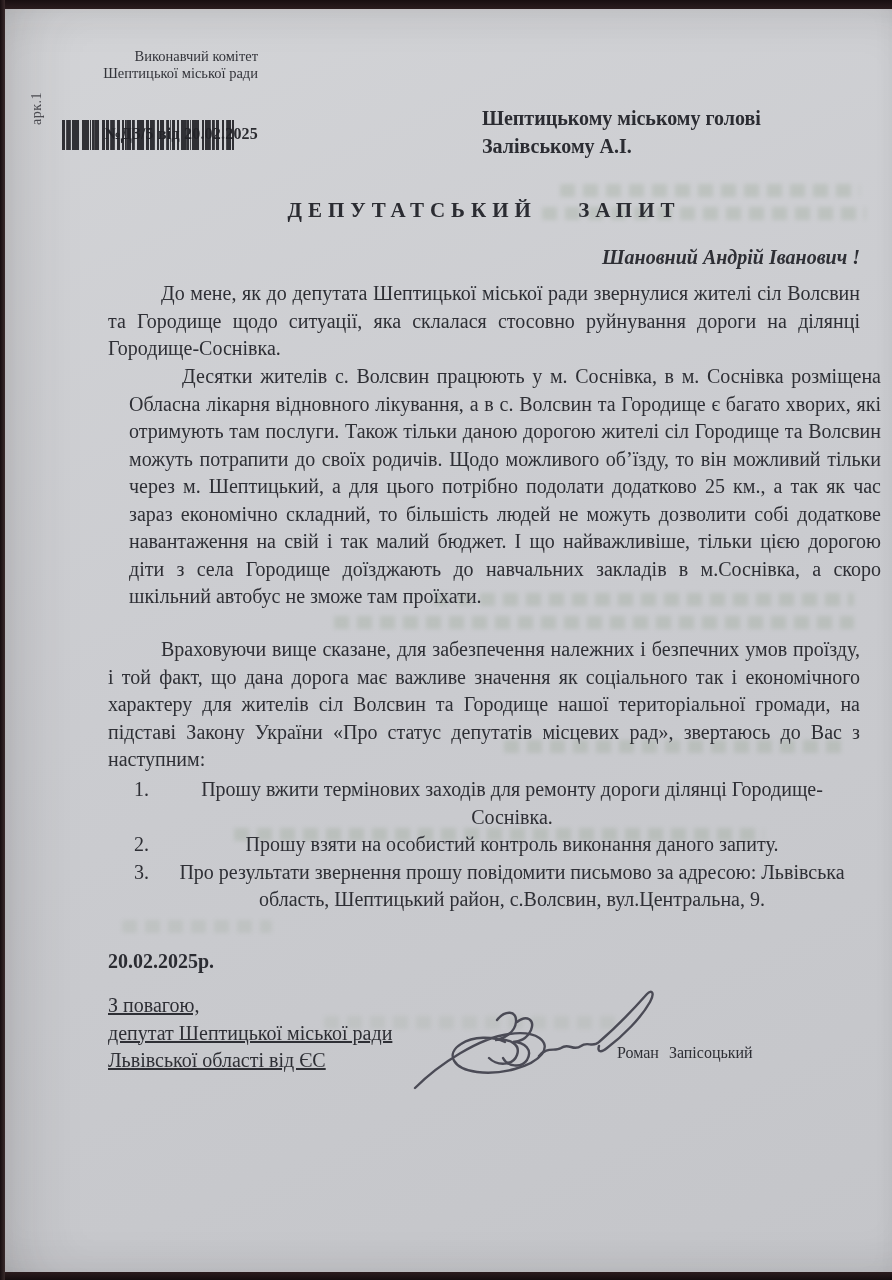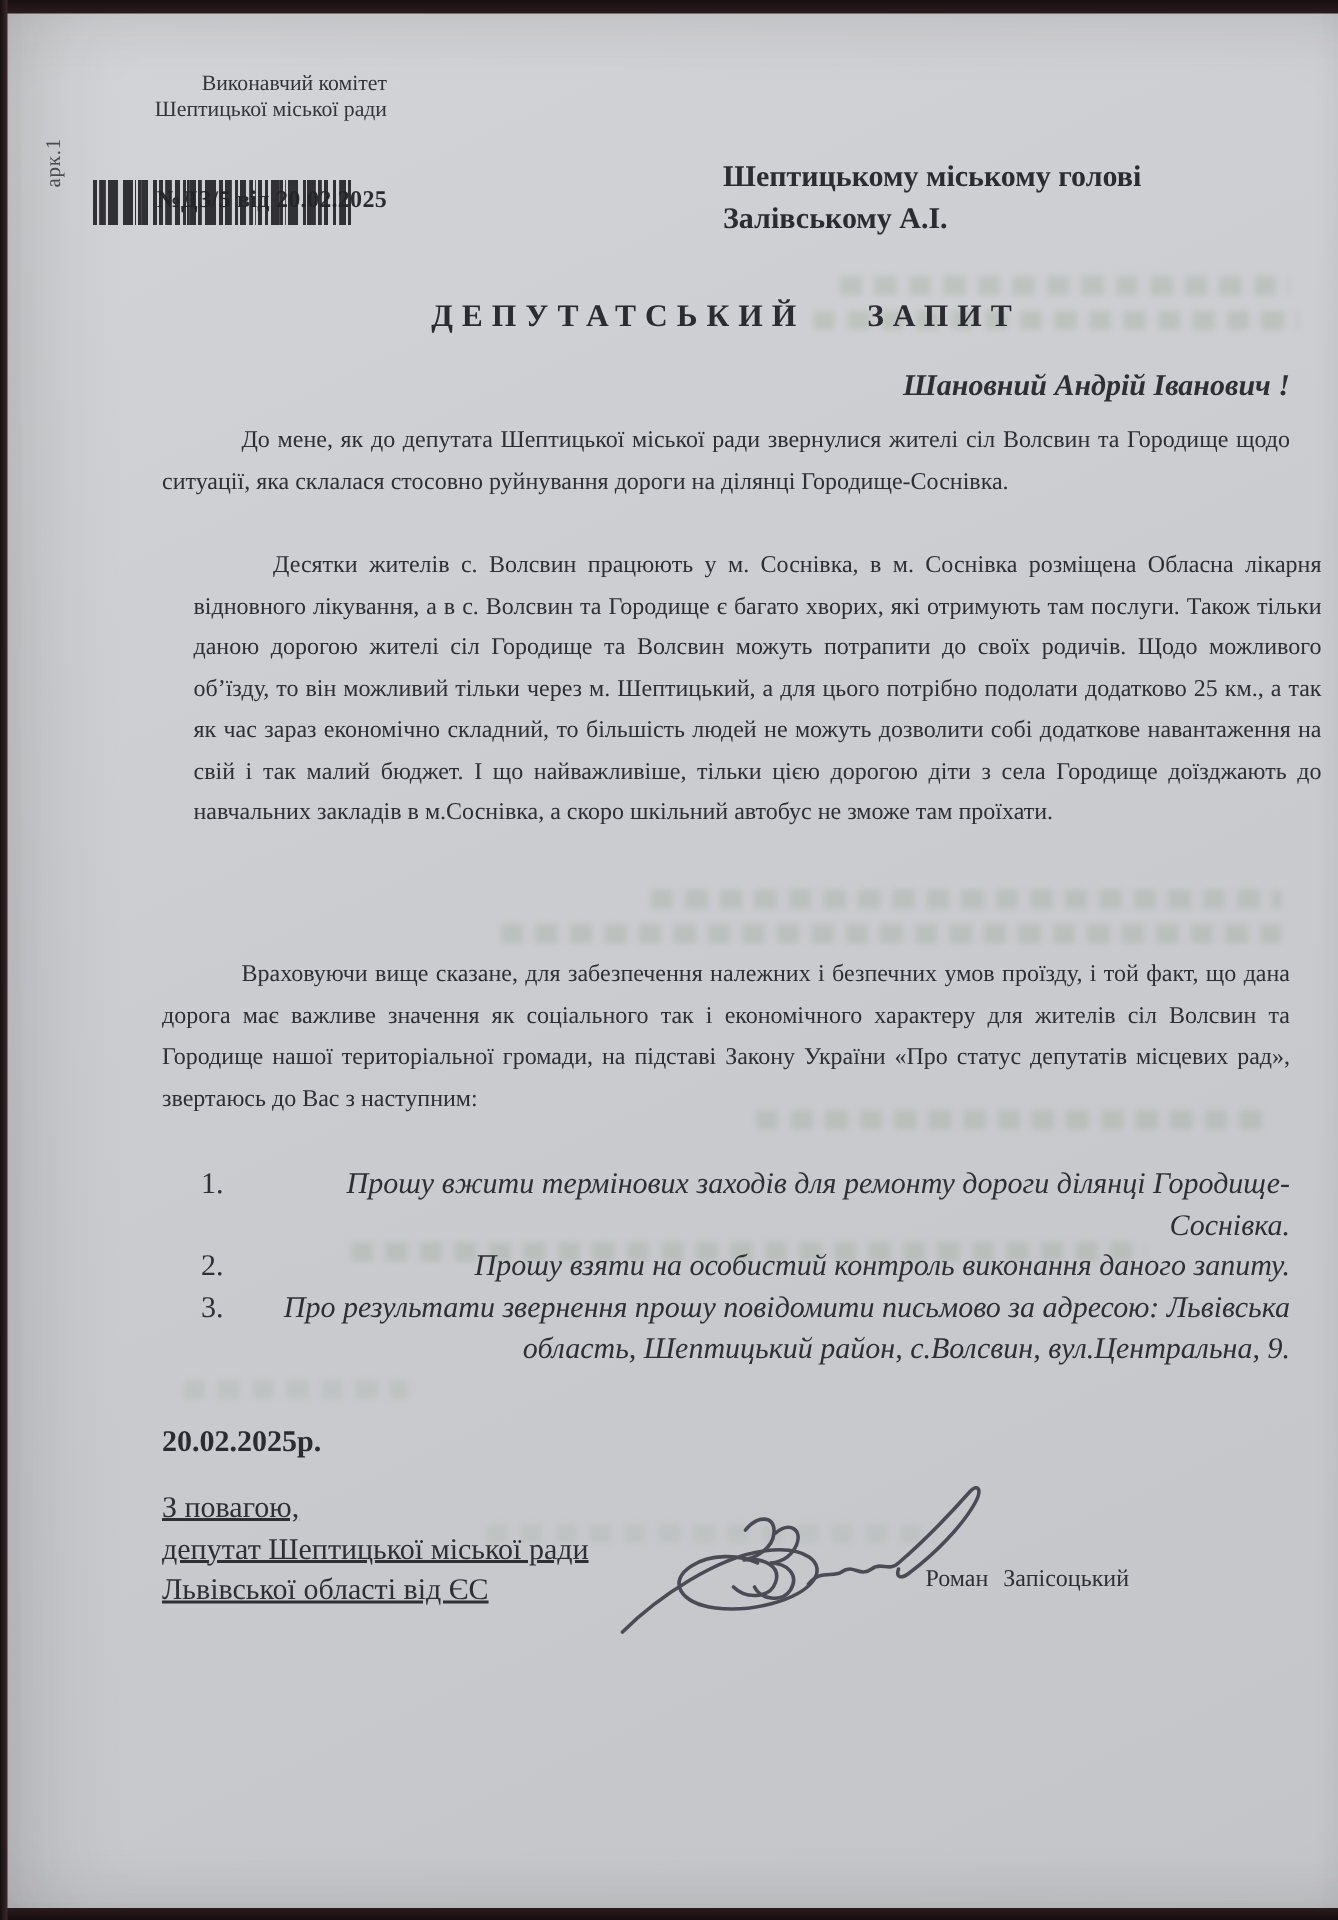--- a/index.html
+++ b/index.html
@@ -49,28 +49,28 @@
     left:104px;top:190px;width:752px;text-align:center;
     font-size:21px;font-weight:bold;letter-spacing:6px;word-spacing:30px;
     color:#2b2c32;
   }
   .salutation{
     left:104px;top:238px;width:752px;text-align:right;
     font-size:20px;font-weight:bold;font-style:italic;color:#2e2f35;
   }
   .body-par{
     left:104px;width:752px;margin:0;
-    font-size:16px;line-height:27.5px;text-align:justify;text-indent:53px;
+    font-size:20px;line-height:27.5px;text-align:justify;text-indent:53px;
     color:#2e2f35;
   }
   .p1{top:272px;} .p2{top:355px;margin-left:21px;} .p3{top:628px;}
   .requests{left:104px;top:768px;width:752px;font-size:20px;line-height:27.5px;color:#2e2f35;}
   .req-row{display:flex;margin-left:26px;}
   .req-num{width:30px;flex:0 0 30px;}
-  .req-text{flex:1;text-align:right;font-style:italic;}
+  .req-text{flex:1;text-align:center;}
   .doc-date{left:104px;top:942px;font-size:20px;font-weight:bold;color:#2b2c32;}
   .closing{left:104px;top:984px;width:420px;font-size:20px;line-height:27.5px;color:#2e2f35;text-decoration:underline;}
   .signer-name{left:613px;top:1036px;font-size:16px;word-spacing:6px;color:#2e2f35;}
   .signature{left:405px;top:968px;}
   .bleed{
     background:repeating-linear-gradient(90deg,rgba(118,142,108,.55) 0 15px,rgba(118,142,108,0) 15px 23px);
     filter:blur(2px);height:13px;opacity:.33;border-radius:2px;
   }
   .edge-top{left:0;top:0;right:0;height:9px;background:linear-gradient(180deg,#180f11,#2a1c1e);}
   .edge-bottom{left:0;bottom:0;right:0;height:8px;background:linear-gradient(0deg,#150d0f,#2b1b1d);}

